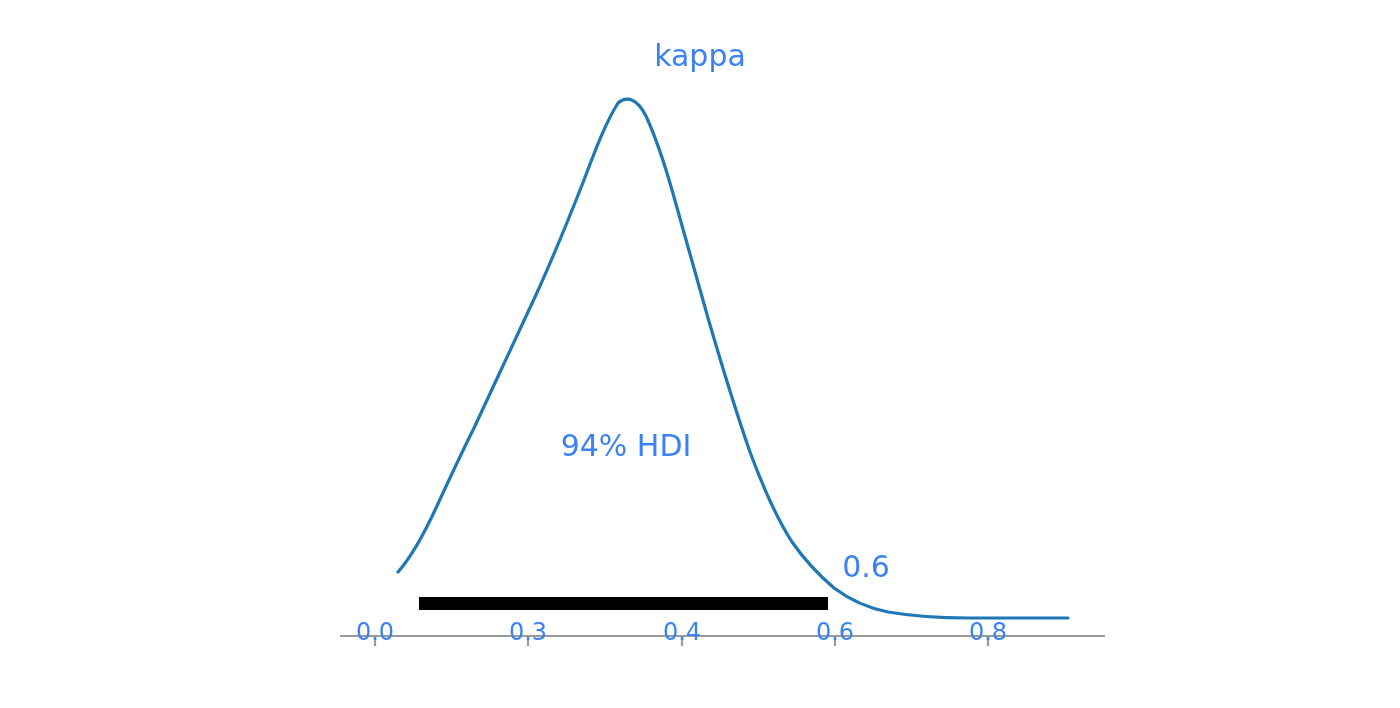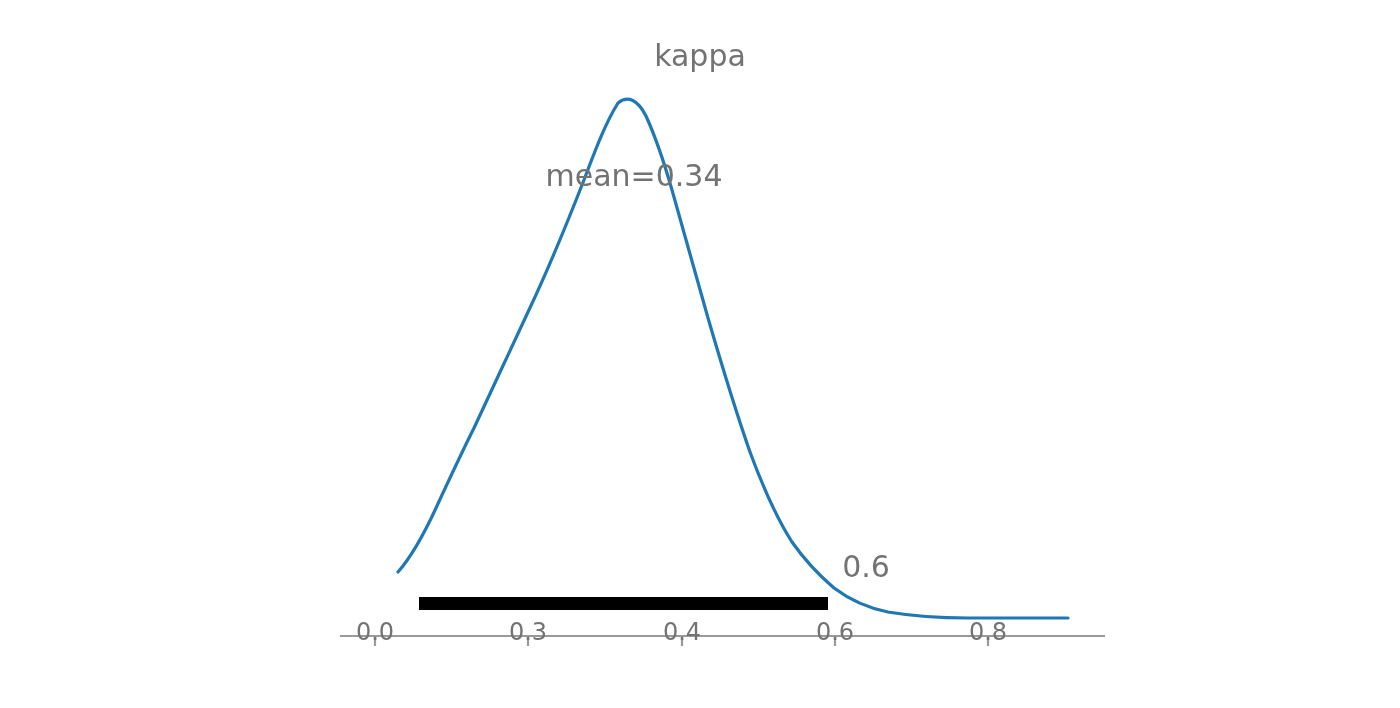--- a/index.html
+++ b/index.html
@@ -21,21 +21,21 @@
   }
   #plot-svg {
     position: absolute;
     left: 0;
     top: 0;
     width: 1400px;
     height: 708px;
   }
   .txt {
     position: absolute;
-    color: #737373;
+    color: #3b82f6;
     white-space: nowrap;
     font-family: "DejaVu Sans", sans-serif;
     font-weight: 400;
   }
   #chart-title {
     font-size: 30px;
     left: 0;
     top: 38px;
     width: 1400px;
     text-align: center;
@@ -106,22 +106,22 @@
       <line x1="375" y1="636" x2="375" y2="646"></line>
       <line x1="528" y1="636" x2="528" y2="646"></line>
       <line x1="682" y1="636" x2="682" y2="646"></line>
       <line x1="835" y1="636" x2="835" y2="646"></line>
       <line x1="988" y1="636" x2="988" y2="646"></line>
     </g>
 
     <rect x="419" y="597" width="409" height="13" fill="#000000"></rect>
   </svg>
 
-  <div class="txt" id="mean-label">mean=0.34</div>
 
+  <div class="txt" id="hdi-label">94% HDI</div>
 
 
   <div class="txt" id="hdi-upper-label">0.6</div>
 
   <div class="txt tick-label" style="left:315px;">0.0</div>
   <div class="txt tick-label" style="left:468px;">0.3</div>
   <div class="txt tick-label" style="left:622px;">0.4</div>
   <div class="txt tick-label" style="left:775px;">0.6</div>
   <div class="txt tick-label" style="left:928px;">0.8</div>
 

